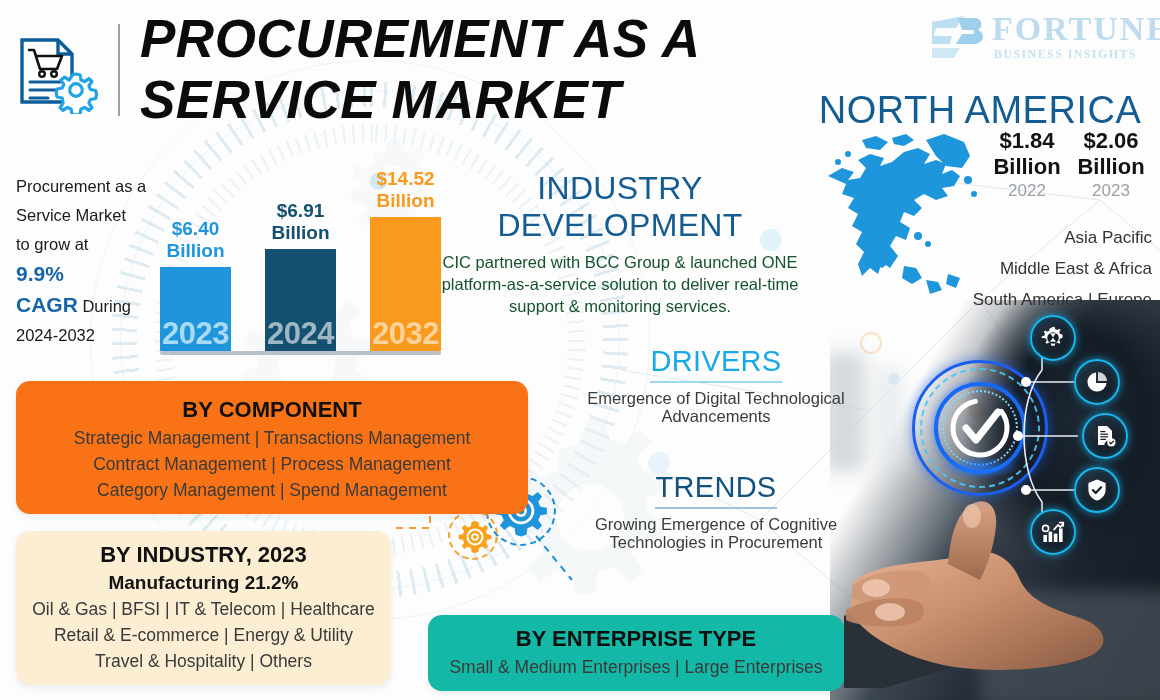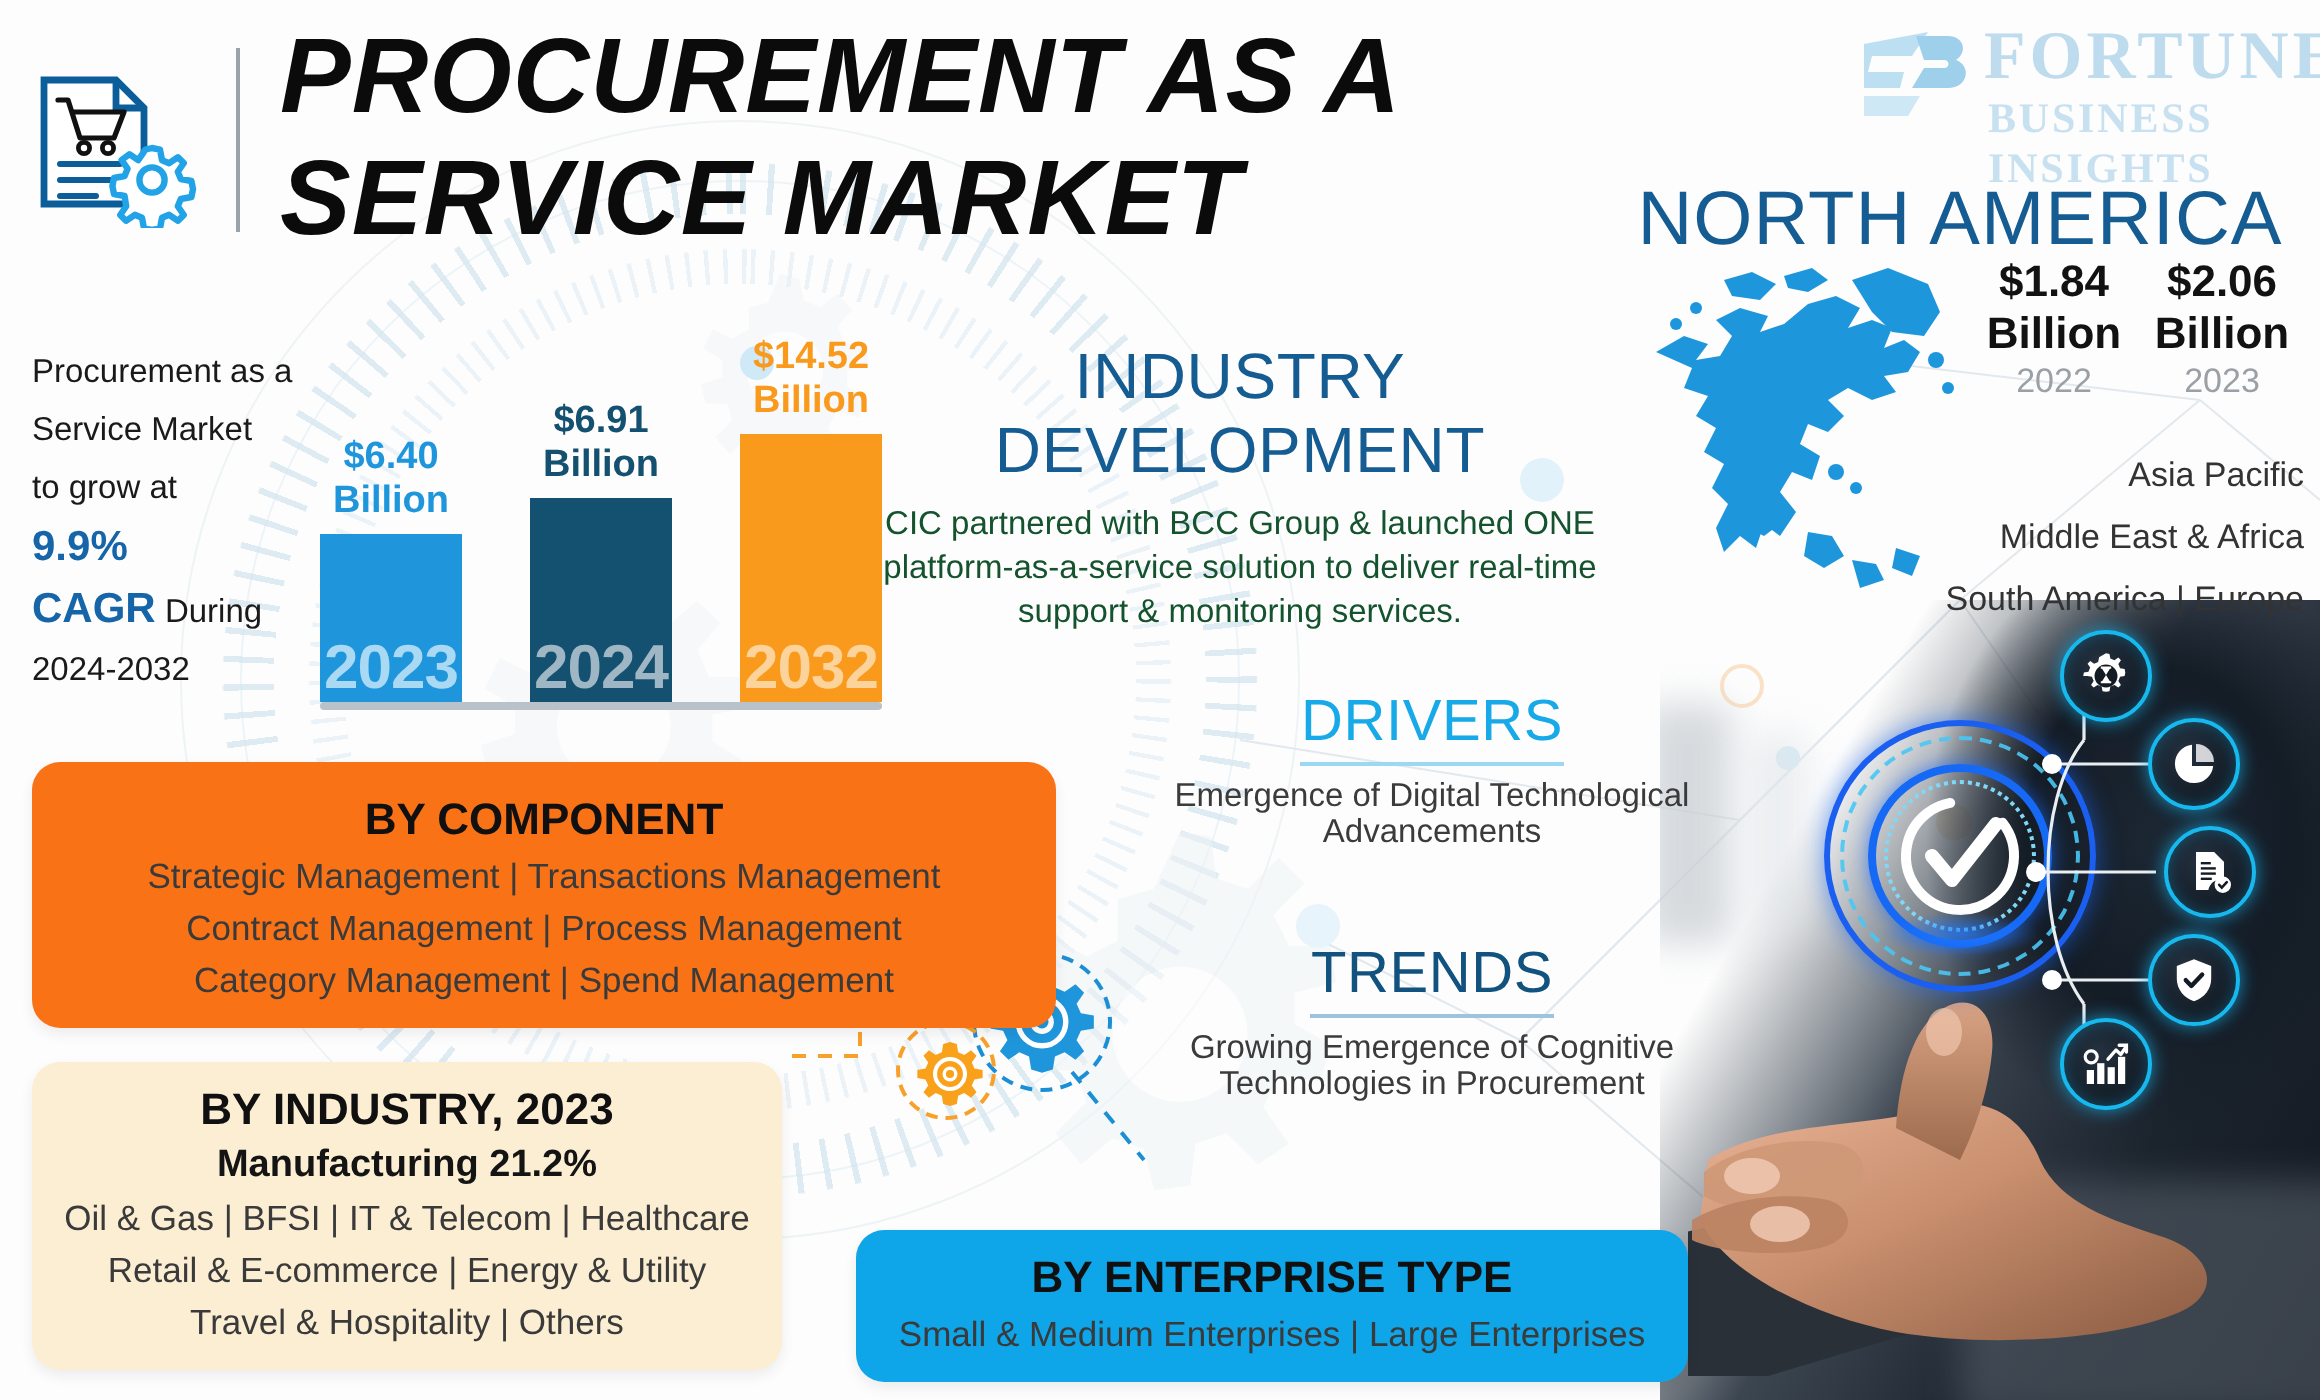--- a/index.html
+++ b/index.html
@@ -129,21 +129,21 @@
   .logo-mark { position: absolute; left: 0; top: 4px; width: 56px; height: 46px; }
   .logo-fortune {
     position: absolute; left: 62px; top: 0;
     font-family: "Liberation Serif", serif;
     font-size: 34px; letter-spacing: 2px; font-weight: bold;
     color: #bfdcee;
   }
   .logo-sub {
     position: absolute; left: 64px; top: 37px;
     font-family: "Liberation Serif", serif;
-    font-size: 21px; letter-spacing: 1.4px; font-weight: bold;
+    font-size: 12px; letter-spacing: 1.4px; font-weight: bold;
     color: #c7e1f1;
   }
 
   
   .cagr {
     position: absolute; left: 16px; top: 172px; width: 160px;
     font-size: 16.5px; line-height: 29px; color: #1a1a1a;
   }
   .cagr b { color: #1565a8; font-size: 21px; font-weight: bold; }
 
@@ -216,21 +216,21 @@
     border-radius: 14px;
     text-align: center;
     box-shadow: 0 3px 7px rgba(0,0,0,.07);
   }
   .panel-h { font-size: 22px; font-weight: bold; color: #101010; line-height: 30px; }
   .panel-sub { font-size: 19px; font-weight: bold; color: #141414; line-height: 26px; }
   .panel-line { font-size: 17.5px; color: #3a3a3a; line-height: 26px; }
 
   #panel-component { left: 16px; top: 381px; width: 512px; padding: 14px 8px 11px; background: #f97316; }
   #panel-industry  { left: 16px; top: 531px; width: 375px; padding: 9px 8px 11px; background: #fceed3; }
-  #panel-enterprise{ left: 428px; top: 615px; width: 416px; padding: 9px 8px 11px; background: #0ea5e9; }
+  #panel-enterprise{ left: 428px; top: 615px; width: 416px; padding: 9px 8px 11px; background: #14b8a6; }
 
   
   .mid-gears { position: absolute; left: 440px; top: 460px; width: 140px; height: 110px; }
   .dash-c {
     position: absolute; border-radius: 50%;
   }
 </style>
 </head>
 <body>
 

